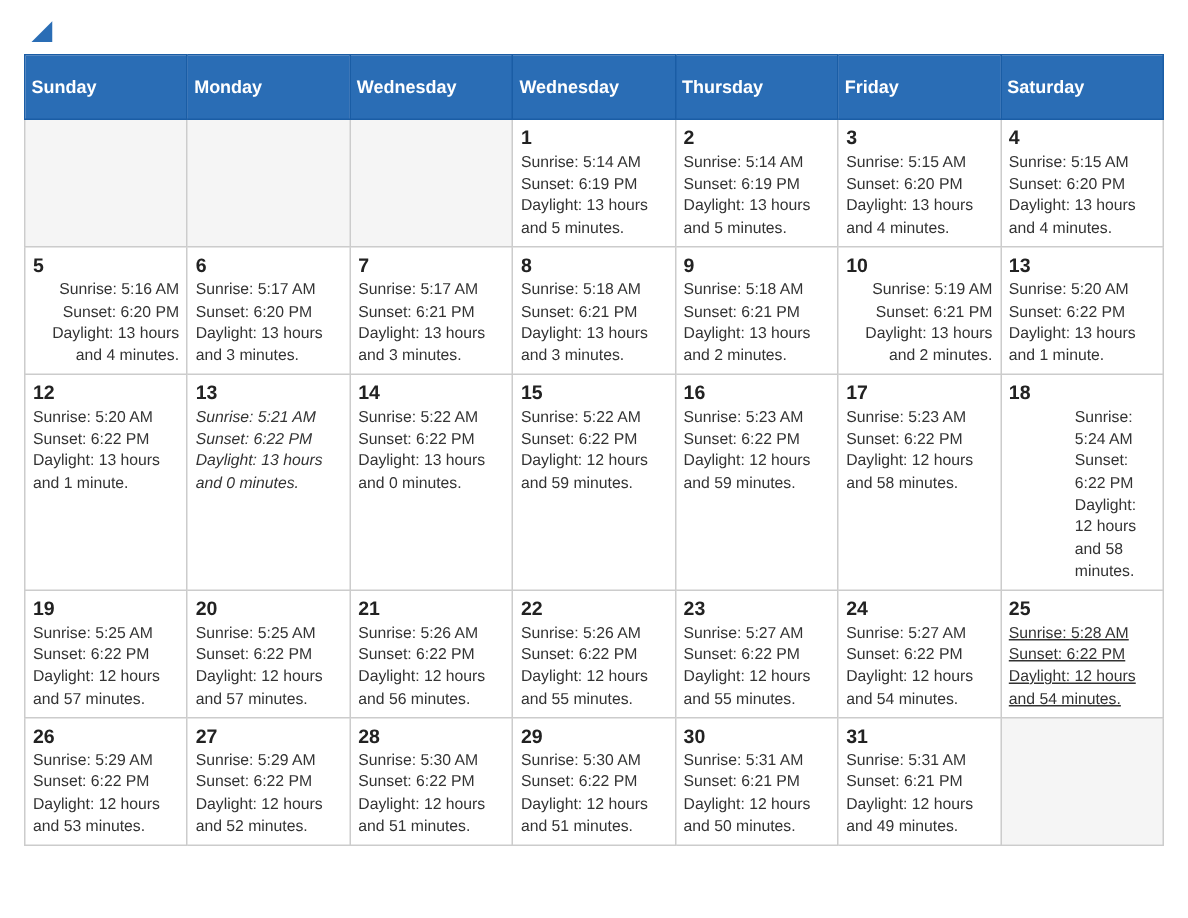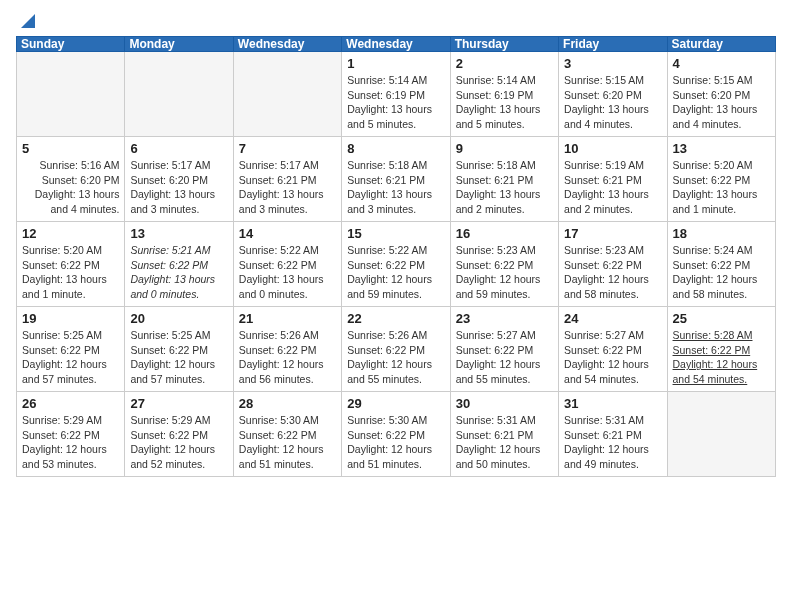--- a/index.html
+++ b/index.html
@@ -39,21 +39,21 @@
       color: #333;
     }
     .calendar {
       width: 100%;
       border-collapse: collapse;
       font-size: 11px;
     }
     .calendar thead tr th {
       background: #2a6db5;
       color: #fff;
-      padding: 0 4px;
+      padding: 14px 4px;
       text-align: left;
       font-size: 12px;
       font-weight: bold;
       border: 1px solid #1a5da5;
     }
     .calendar tbody tr td {
       border: 1px solid #ccc;
       padding: 4px 5px;
       vertical-align: top;
       width: 108px;
@@ -172,21 +172,21 @@
         </td>
         <td>
           <div class="day-num">9</div>
           <div class="day-info" style="white-space: pre-line;">Sunrise: 5:18 AM
 Sunset: 6:21 PM
 Daylight: 13 hours
 and 2 minutes.</div>
         </td>
         <td>
           <div class="day-num">10</div>
-          <div class="day-info" style="white-space: pre-line;">Sunrise: 5:19 AM
+          <div class="day-info" style="white-space: pre-line; text-align: right;">Sunrise: 5:19 AM
 Sunset: 6:21 PM
 Daylight: 13 hours
 and 2 minutes.</div>
         </td>
         <td>
           <div class="day-num">13</div>
           <div class="day-info" style="white-space: pre-line;">Sunrise: 5:20 AM
 Sunset: 6:22 PM
 Daylight: 13 hours
 and 1 minute.</div>
@@ -230,21 +230,21 @@
         </td>
         <td>
           <div class="day-num">17</div>
           <div class="day-info" style="white-space: pre-line;">Sunrise: 5:23 AM
 Sunset: 6:22 PM
 Daylight: 12 hours
 and 58 minutes.</div>
         </td>
         <td>
           <div class="day-num">18</div>
-          <div class="day-info" style="white-space: pre-line;">Sunrise: 5:24 AM
+          <div class="day-info" style="white-space: pre-line; margin-left: 44px;">Sunrise: 5:24 AM
 Sunset: 6:22 PM
 Daylight: 12 hours
 and 58 minutes.</div>
         </td>
       </tr>
       <tr>
         <td>
           <div class="day-num">19</div>
           <div class="day-info" style="white-space: pre-line;">Sunrise: 5:25 AM
 Sunset: 6:22 PM

